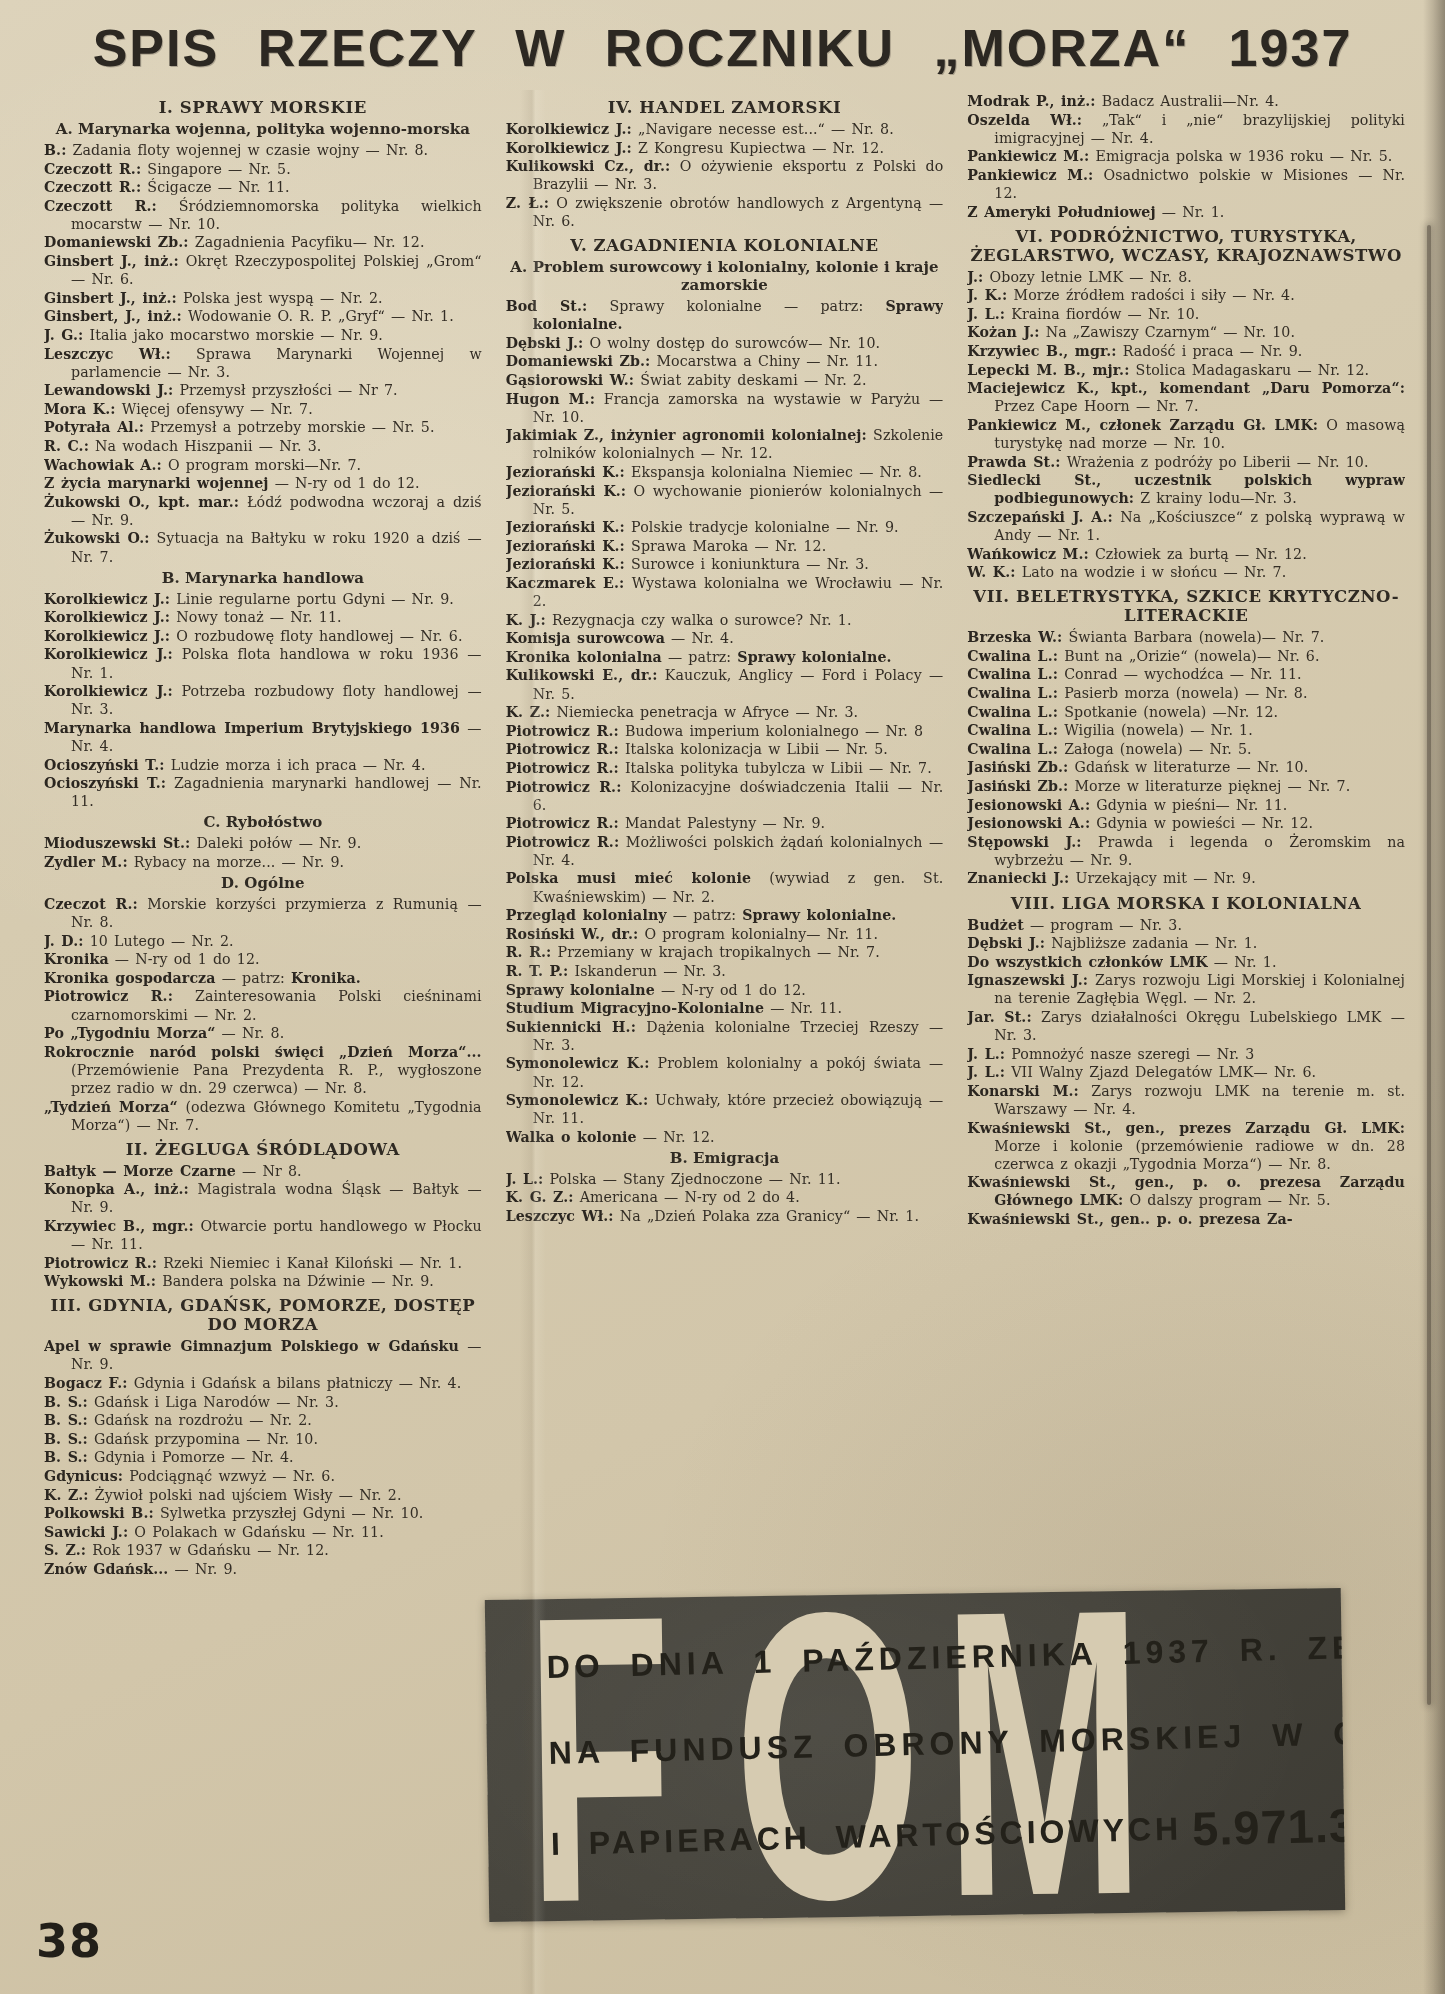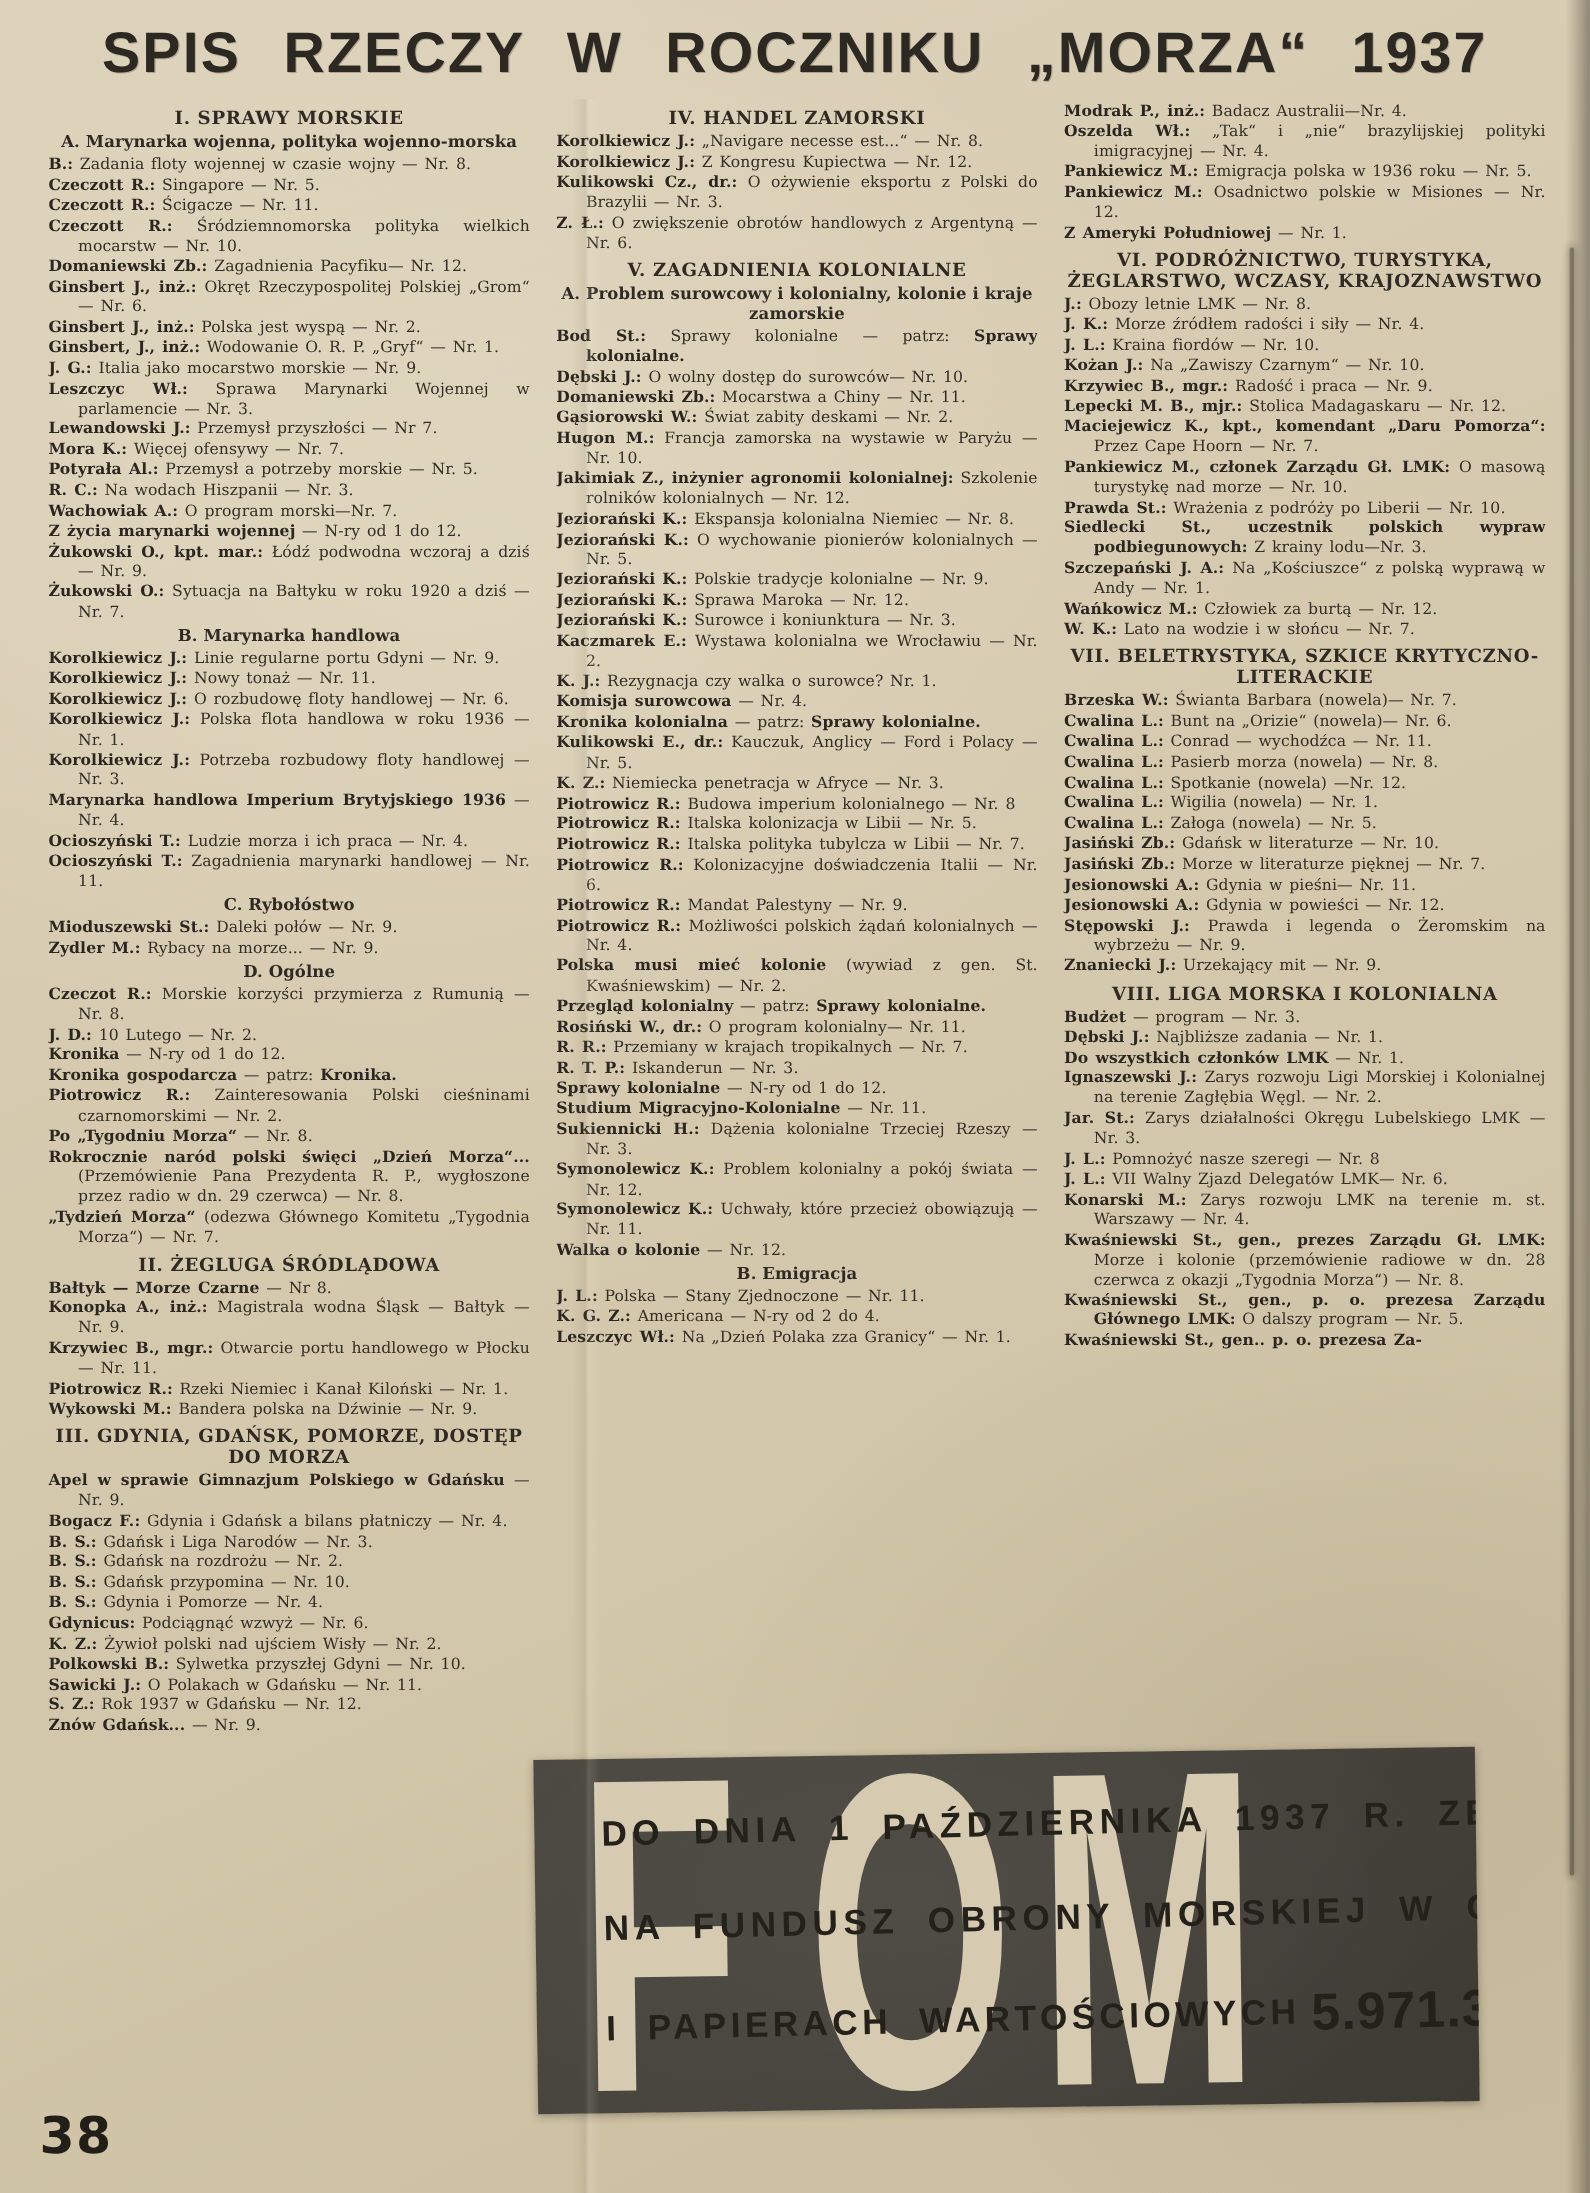--- a/index.html
+++ b/index.html
@@ -278,21 +278,21 @@
         <div class="entry"><span class="bld">Jesionowski A.:</span><span> Gdynia w pieśni— Nr. 11.</span></div>
         <div class="entry"><span class="bld">Jesionowski A.:</span><span> Gdynia w powieści — Nr. 12.</span></div>
         <div class="entry"><span class="bld">Stępowski J.:</span><span> Prawda i legenda o Żeromskim na wybrzeżu — Nr. 9.</span></div>
         <div class="entry"><span class="bld">Znaniecki J.:</span><span> Urzekający mit — Nr. 9.</span></div>
         <div class="h1">VIII.  LIGA  MORSKA  I  KOLONIALNA</div>
         <div class="entry"><span class="bld">Budżet</span><span> — program — Nr. 3.</span></div>
         <div class="entry"><span class="bld">Dębski J.:</span><span> Najbliższe zadania — Nr. 1.</span></div>
         <div class="entry"><span class="bld">Do wszystkich członków LMK</span><span> — Nr. 1.</span></div>
         <div class="entry"><span class="bld">Ignaszewski J.:</span><span> Zarys rozwoju Ligi Morskiej i Kolonialnej na terenie Zagłębia Węgl. — Nr. 2.</span></div>
         <div class="entry"><span class="bld">Jar. St.:</span><span> Zarys działalności Okręgu Lubelskiego LMK — Nr. 3.</span></div>
-        <div class="entry"><span class="bld">J. L.:</span><span> Pomnożyć nasze szeregi — Nr. 8</span></div>
+        <div class="entry"><span class="bld">J. L.:</span><span> Pomnożyć nasze szeregi — Nr. 3</span></div>
         <div class="entry"><span class="bld">J. L.:</span><span> VII Walny Zjazd Delegatów LMK— Nr. 6.</span></div>
         <div class="entry"><span class="bld">Konarski M.:</span><span> Zarys rozwoju LMK na terenie m. st. Warszawy — Nr. 4.</span></div>
         <div class="entry"><span class="bld">Kwaśniewski St., gen., prezes Zarządu Gł. LMK:</span><span> Morze i kolonie (przemówienie radiowe w dn. 28 czerwca z okazji „Tygodnia Morza“) — Nr. 8.</span></div>
         <div class="entry"><span class="bld">Kwaśniewski St., gen., p. o. prezesa Zarządu Głównego LMK:</span><span> O dalszy program — Nr. 5.</span></div>
         <div class="entry"><span class="bld">Kwaśniewski St., gen.. p. o. prezesa Za-</span></div>
       </div>
   </div>
 
   <div class="ad">
     <div class="fom-letters">

